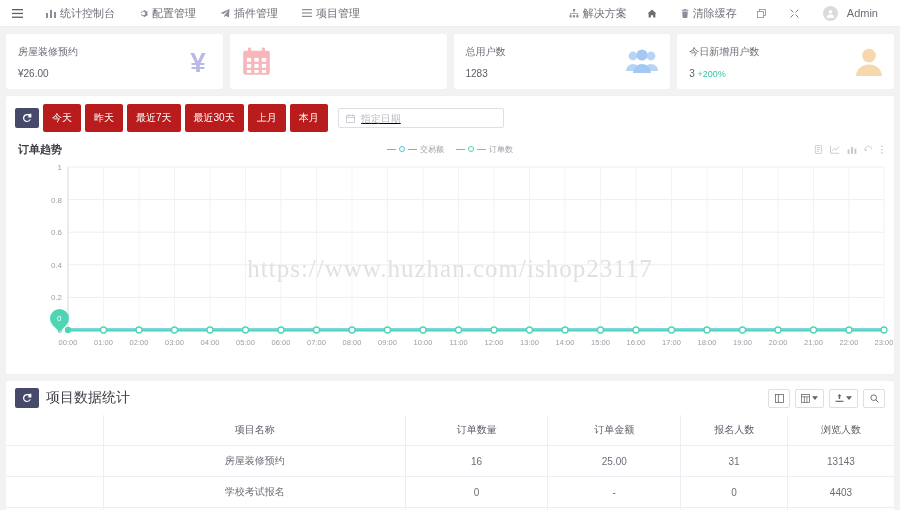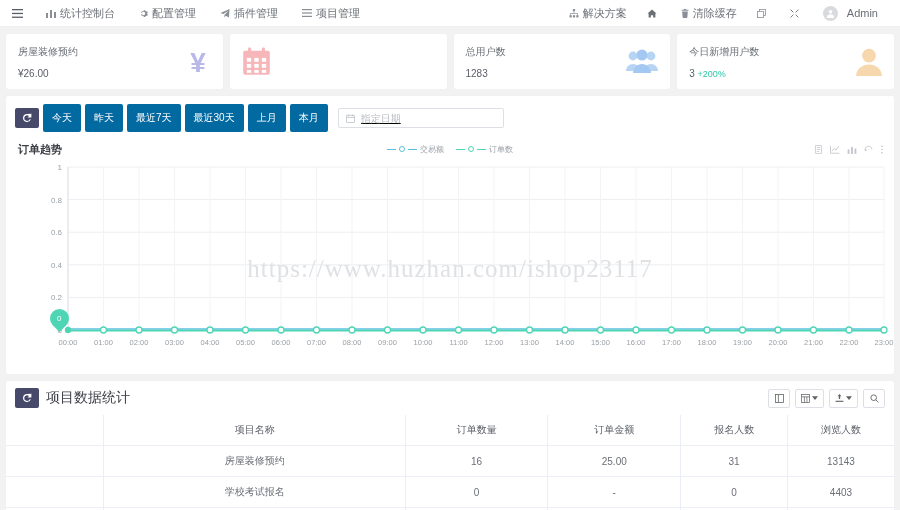--- a/index.html
+++ b/index.html
@@ -45,21 +45,21 @@
   .pct { font-size: 9px; }
   .pct.up { color: #2ec7a9; }
   .card-icon { font-size: 26px; line-height: 1; display: flex; align-items: center; }
 
   
   .panel { background: #fff; margin: 7px 6px 0 6px; border-radius: 2px;
            box-shadow: 0 0 1px rgba(0,0,0,.06); }
   .toolbar { display: flex; align-items: center; gap: 4px; padding: 8px 9px 7px 9px; }
   .btn {
     height: 20px; padding: 14px 9px; border: none; border-radius: 2px;
-    font-size: 10px; color: #fff; background: #0369a1; cursor: pointer;
+    font-size: 10px; color: #fff; background: #b91c1c; cursor: pointer;
     display: inline-flex; align-items: center; justify-content: center;
     font-family: inherit;
   }
   .btn.dark { background: #47496b; width: 24px; padding: 0; }
   .date-wrap {
     display: flex; align-items: center; gap: 6px; margin-left: 6px;
     border: 1px solid #dcdfe6; border-radius: 2px; height: 20px;
     padding: 0 7px; width: 166px; background: #fff; text-decoration: underline;
   }
   .date-wrap .cal { color: #b7bac1; font-size: 9px; display: inline-flex; }

